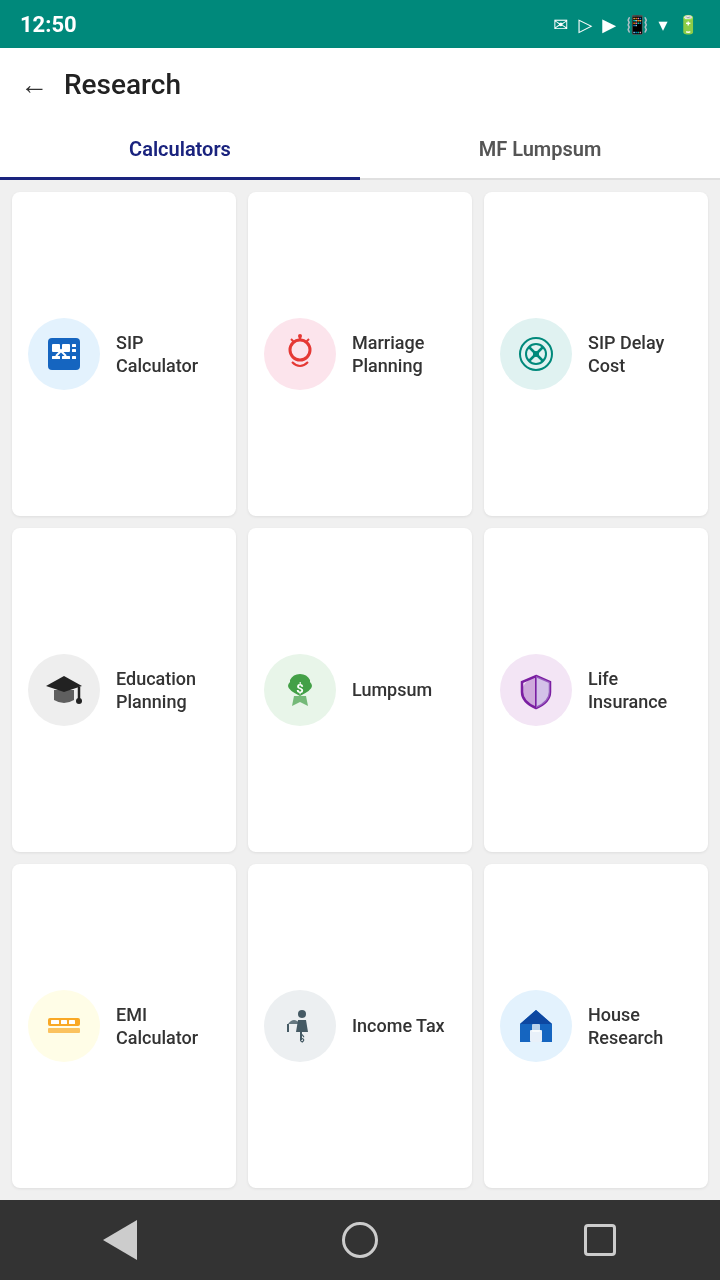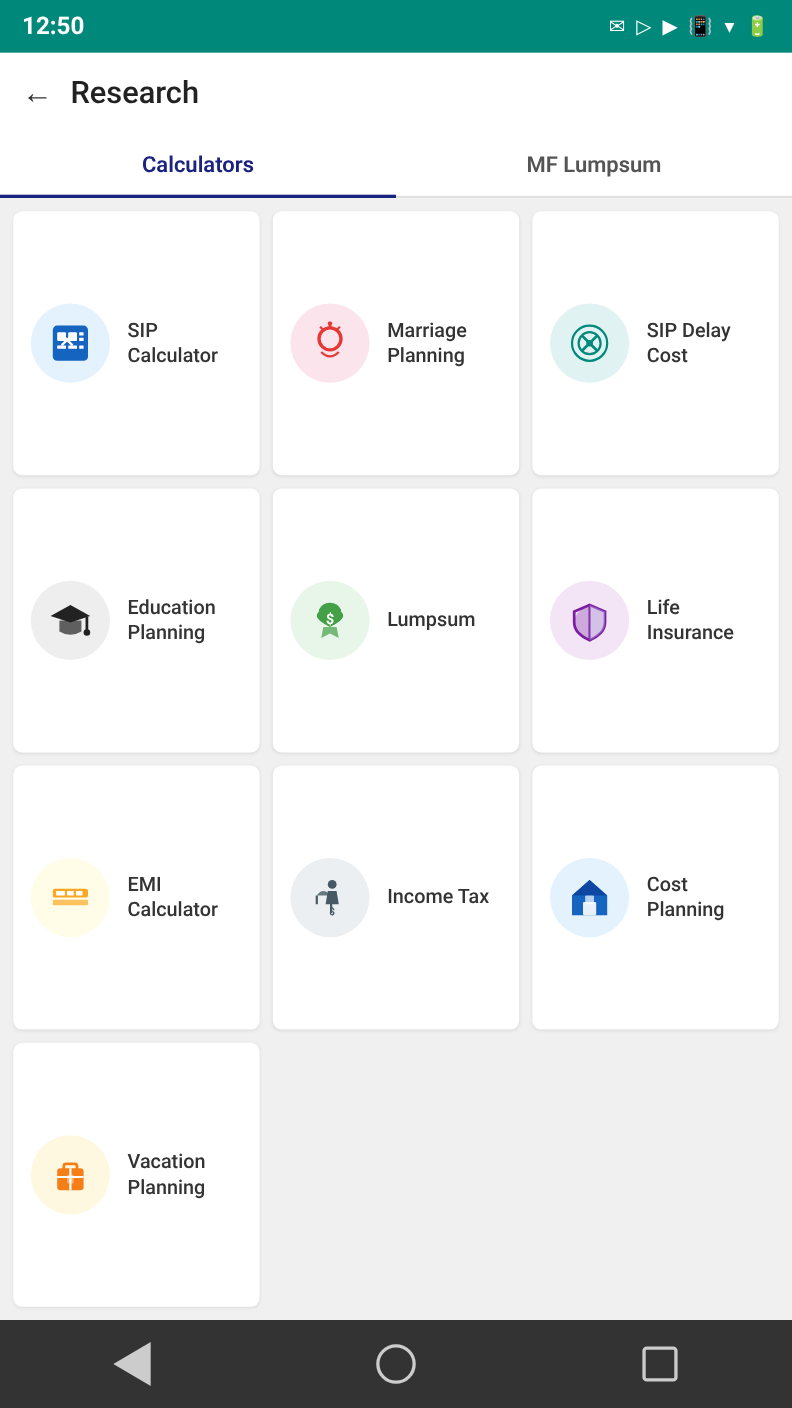--- a/index.html
+++ b/index.html
@@ -306,37 +306,24 @@
 
   <div class="card">
     <div class="icon-circle" style="background:#E3F2FD">
       <svg viewBox="0 0 40 40" fill="none" xmlns="http://www.w3.org/2000/svg">
         <polygon points="20,4 36,18 36,36 4,36 4,18" fill="#1565C0"></polygon>
         <polygon points="20,4 36,18 4,18" fill="#0D47A1"></polygon>
         <rect x="14" y="24" width="12" height="12" rx="1" fill="white" opacity="0.9"></rect>
         <rect x="16" y="18" width="8" height="8" rx="1" fill="white" opacity="0.7"></rect>
       </svg>
     </div>
-    <span class="card-label">Cost Planning</span>
-  </div>
-
-
-  <div class="card">
-    <div class="icon-circle" style="background:#FFF8E1">
-      <svg viewBox="0 0 40 40" fill="none" xmlns="http://www.w3.org/2000/svg">
-
-        <rect x="8" y="14" width="24" height="20" rx="3" fill="#F57F17"></rect>
-        <rect x="14" y="10" width="12" height="6" rx="2" fill="none" stroke="#F57F17" stroke-width="2.5"></rect>
-        <line x1="8" y1="22" x2="32" y2="22" stroke="white" stroke-width="2"></line>
-        <line x1="20" y1="14" x2="20" y2="34" stroke="white" stroke-width="2"></line>
-        <rect x="17" y="20" width="6" height="8" rx="1" fill="white" opacity="0.4"></rect>
-      </svg>
-    </div>
-    <span class="card-label">Vacation Planning</span>
-  </div>
+    <span class="card-label">House Research</span>
+  </div>
+
+
 
 </div>
 
 <div class="bottom-nav">
   <div class="nav-btn">
     <div class="nav-triangle"></div>
   </div>
   <div class="nav-btn">
     <div class="nav-circle"></div>
   </div>

